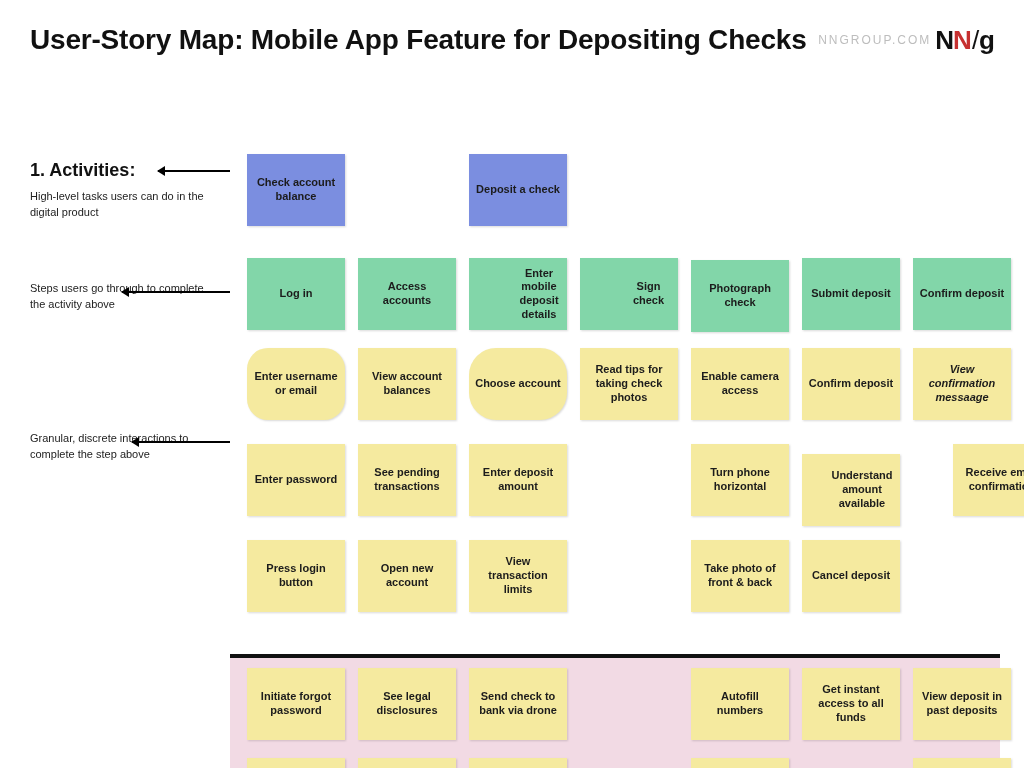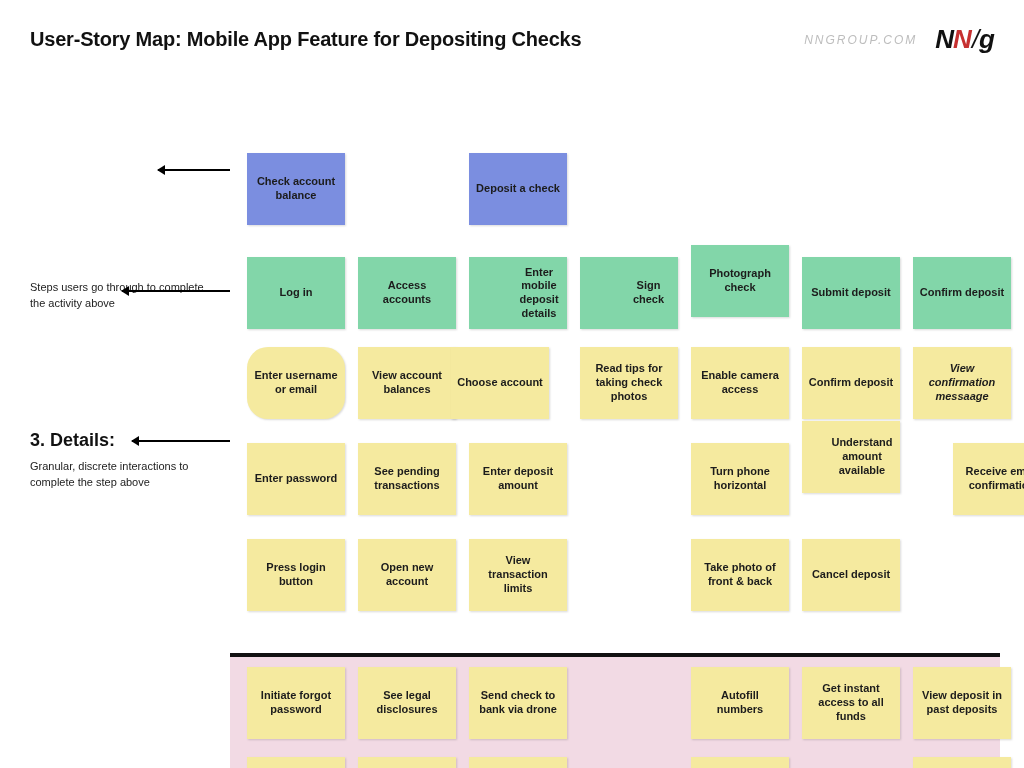--- a/index.html
+++ b/index.html
@@ -12,25 +12,25 @@
     overflow: hidden;
     position: relative;
   }
   .header {
     display: flex;
     justify-content: space-between;
     align-items: center;
     padding: 24px 30px 10px 30px;
   }
   .title {
-    font-size: 20px;
+    font-size: 28px;
     font-weight: 800;
     letter-spacing: -0.2px;
   }
-  .brand { display: flex; align-items: center; gap: 18px; font-style: italic; }
+  .brand { display: flex; align-items: center; gap: 4px; }
   .brand-text {
     color: #bdbdbd;
     font-size: 12px;
     letter-spacing: 2px;
     font-weight: 500;
   }
   .logo { font-weight: 800; font-size: 26px; letter-spacing: -1px; text-align: center; }
   .logo .n1 { color: #111; }
   .logo .n2 { color: #c63030; }
   .logo .slash { color: #111; font-weight: 400; margin: 0 1px; }
@@ -89,59 +89,60 @@
   <div class="title">User-Story Map: Mobile App Feature for Depositing Checks</div>
   <div class="brand">
     <span class="brand-text">NNGROUP.COM</span>
     <span class="logo"><span class="n1">N</span><span class="n2">N</span><span class="slash">/</span><span class="g">g</span></span>
   </div>
 </div>
 
 <div class="canvas">
 
   <div class="row-label" style="top:94px">
+    <h3>1. Activities:</h3>
+    <p>High-level tasks users can do in the digital product</p>
   </div>
   <div class="arrow" style="top:104px; left:158px; width:72px"></div>
 
   <div class="row-label" style="top:215px">
     <p>Steps users go through to complete the activity above</p>
   </div>
   <div class="arrow" style="top:225px; left:122px; width:108px"></div>
 
   <div class="row-label" style="top:365px">
-    <h3>3. Details:</h3>
     <p>Granular, discrete interactions to complete the step above</p>
   </div>
   <div class="arrow" style="top:375px; left:132px; width:98px"></div>
 
   <div class="pink"></div>
   <div class="pinkline"></div>
 
   <div id="cards">
       <div class="card activity" style="left: 247px; top: 88px;">Check account balance</div>
       <div class="card activity" style="left: 469px; top: 88px;">Deposit a check</div>
       <div class="card step" style="left: 247px; top: 192px;">Log in</div>
       <div class="card step" style="left: 358px; top: 192px;">Access accounts</div>
       <div class="card step" style="left: 469px; top: 192px; padding-left: 48px;">Enter mobile deposit details</div>
       <div class="card step" style="left: 580px; top: 192px; padding-left: 45px;">Sign check</div>
-      <div class="card step" style="left: 691px; top: 180px;">Photograph check</div>
+      <div class="card step" style="left: 691px; top: 194px;">Photograph check</div>
       <div class="card step" style="left: 802px; top: 192px;">Submit deposit</div>
       <div class="card step" style="left: 913px; top: 192px;">Confirm deposit</div>
       <div class="card detail" style="left: 247px; top: 282px; border-radius: 21px;">Enter username or email</div>
       <div class="card detail" style="left: 358px; top: 282px;">View account balances</div>
-      <div class="card detail" style="left: 451px; top: 282px;">Choose account</div>
+      <div class="card detail" style="left: 469px; top: 282px; border-radius: 27px;">Choose account</div>
       <div class="card detail" style="left: 580px; top: 282px;">Read tips for taking check photos</div>
       <div class="card detail" style="left: 691px; top: 282px;">Enable camera access</div>
       <div class="card detail" style="left: 802px; top: 282px;">Confirm deposit</div>
       <div class="card detail" style="left: 913px; top: 282px; font-style: italic;">View confirmation messaage</div>
       <div class="card detail" style="left: 247px; top: 378px;">Enter password</div>
       <div class="card detail" style="left: 358px; top: 378px;">See pending transactions</div>
       <div class="card detail" style="left: 469px; top: 378px;">Enter deposit amount</div>
       <div class="card detail" style="left: 691px; top: 378px;">Turn phone horizontal</div>
-      <div class="card detail" style="left: 802px; top: 356px; padding-left: 28px;">Understand amount available</div>
+      <div class="card detail" style="left: 802px; top: 388px; padding-left: 28px;">Understand amount available</div>
       <div class="card detail" style="left: 913px; top: 378px; margin-left: 40px;">Receive email confirmation</div>
       <div class="card detail" style="left: 247px; top: 474px;">Press login button</div>
       <div class="card detail" style="left: 358px; top: 474px;">Open new account</div>
       <div class="card detail" style="left: 469px; top: 474px;">View transaction limits</div>
       <div class="card detail" style="left: 691px; top: 474px;">Take photo of front &amp; back</div>
       <div class="card detail" style="left: 802px; top: 474px;">Cancel deposit</div>
       <div class="card detail" style="left: 247px; top: 602px;">Initiate forgot password</div>
       <div class="card detail" style="left: 358px; top: 602px;">See legal disclosures</div>
       <div class="card detail" style="left: 469px; top: 602px;">Send check to bank via drone</div>
       <div class="card detail" style="left: 691px; top: 602px;">Autofill numbers</div>

